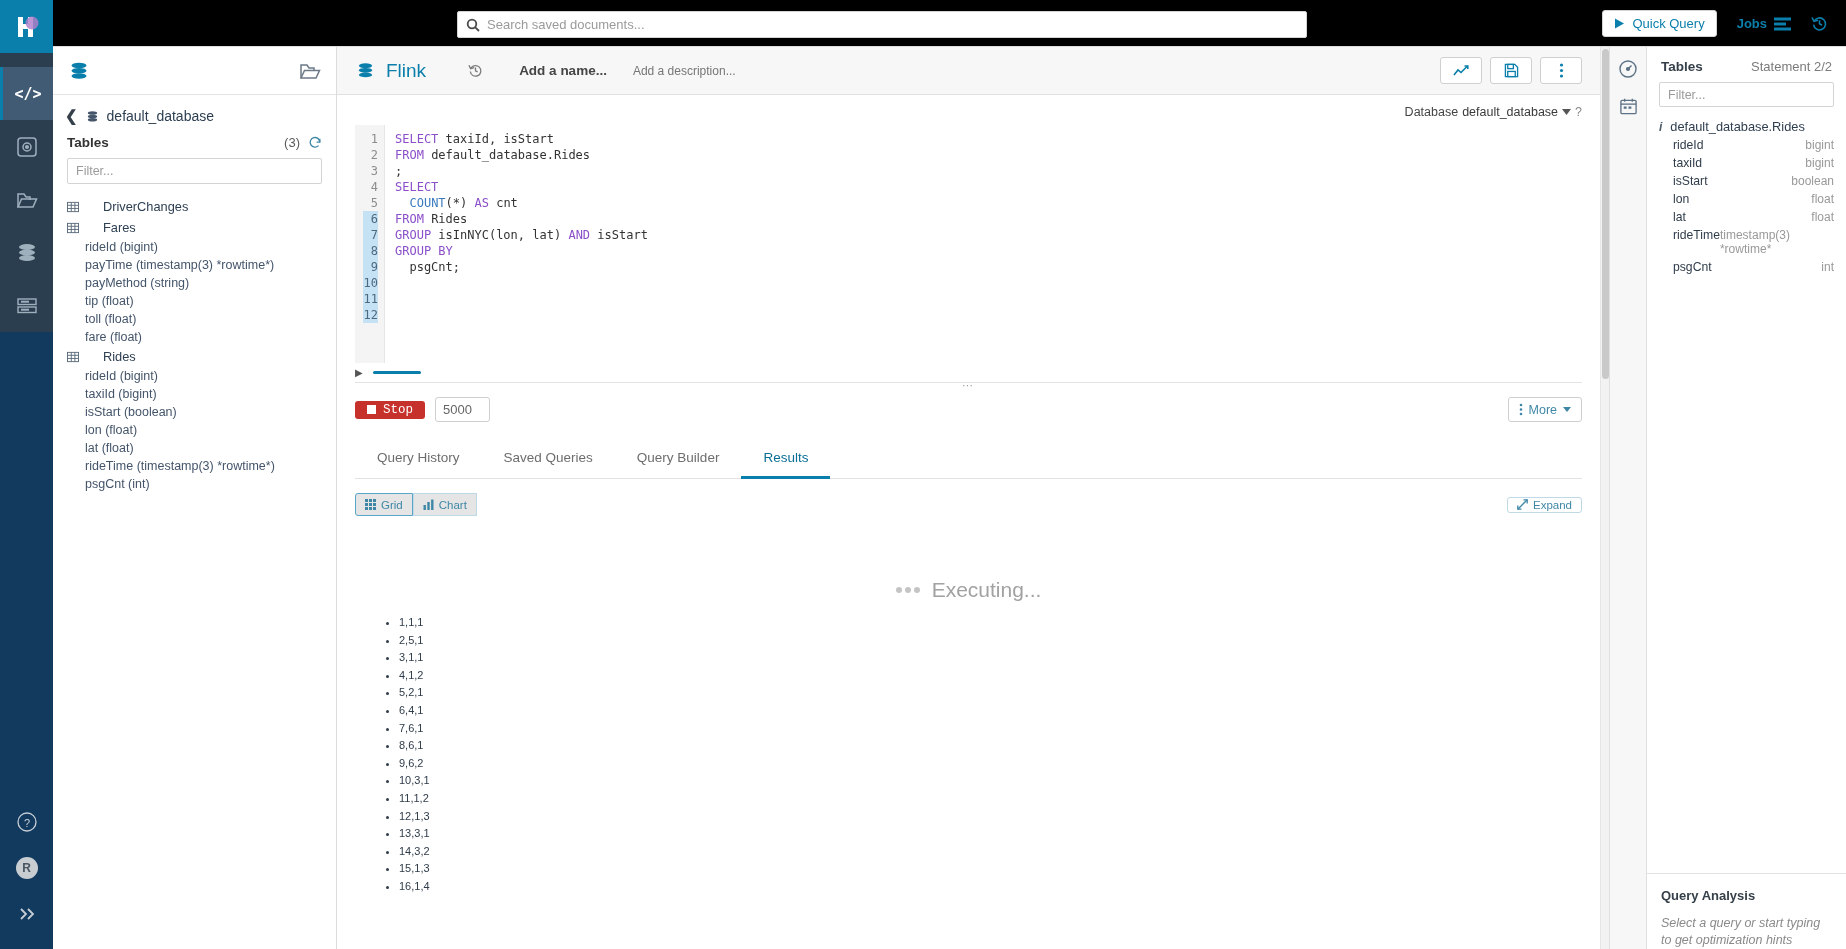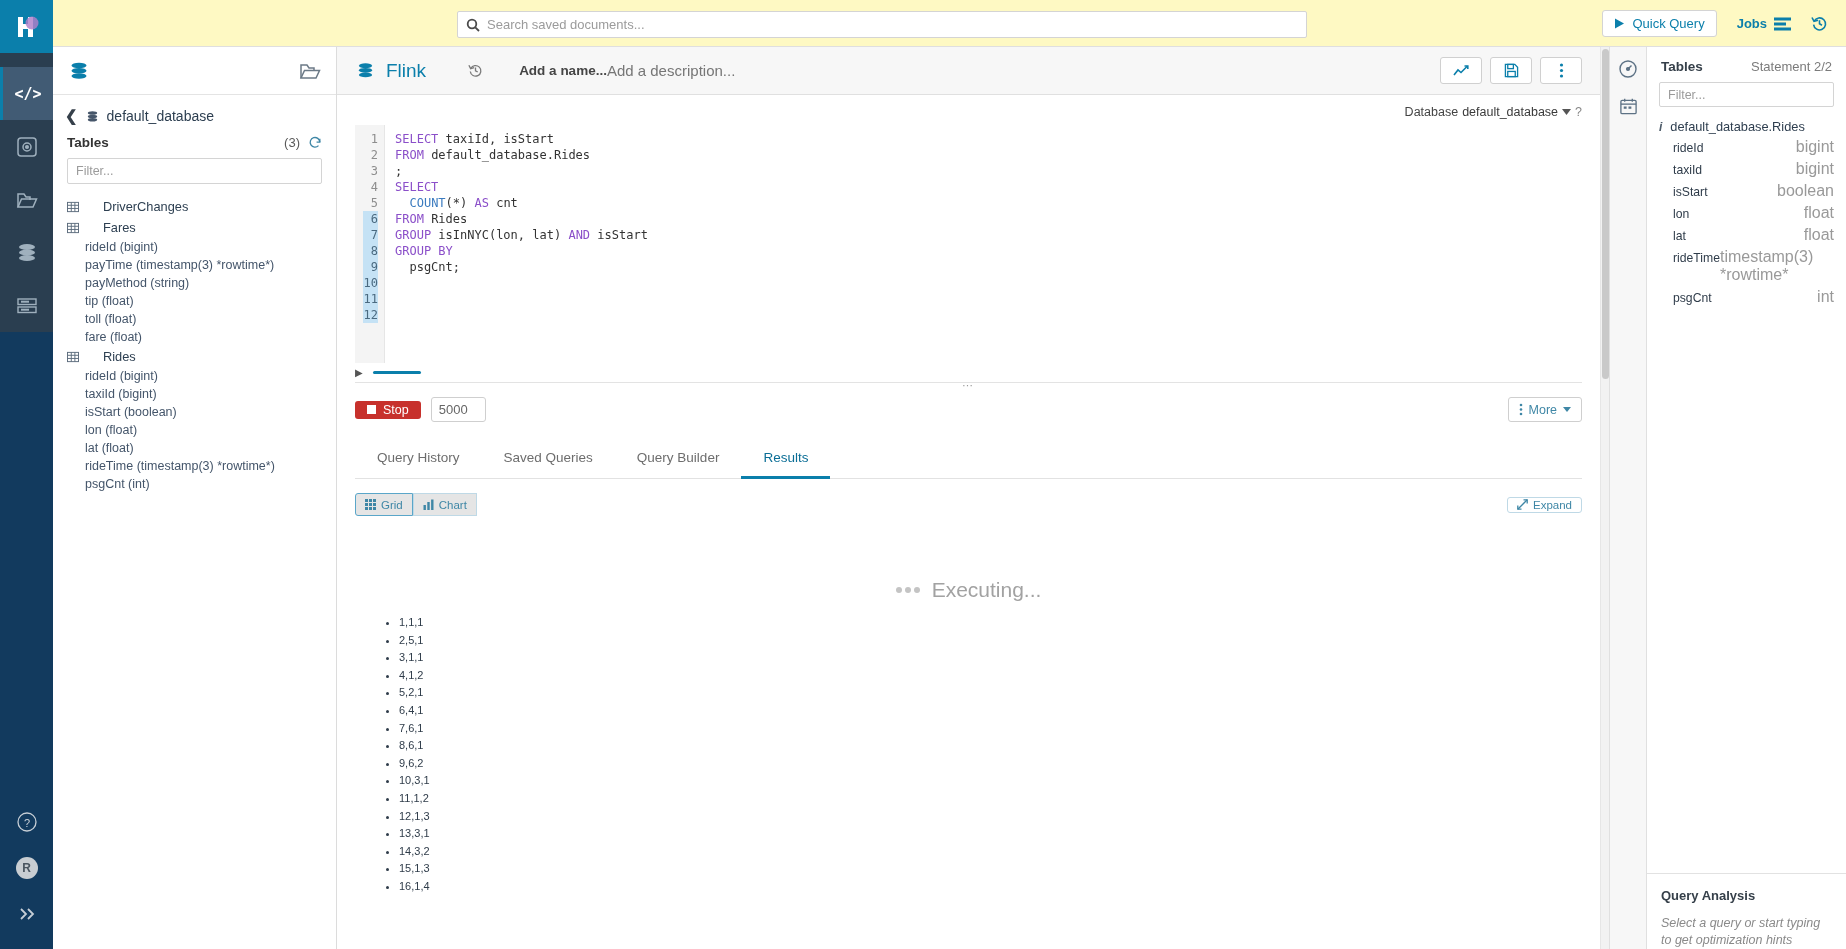--- a/index.html
+++ b/index.html
@@ -35,21 +35,21 @@
     width: 22px; height: 22px; border-radius: 50%;
     background: #c8cdd2; color: #4a5560;
     display: flex; align-items: center; justify-content: center;
     font-size: 12px; font-weight: bold;
   }
   .rail-top-fill { width: 53px; background: #2a3e50; flex: 0 0 14px; }
 
   
   .right-of-rail { flex: 1 1 auto; display: flex; flex-direction: column; min-width: 0; }
   .topbar {
-    height: 47px; flex: 0 0 47px; background: #fef9c3;
+    height: 47px; flex: 0 0 47px; background: #000000;
     border-bottom: 1px solid #dfdfdf;
     display: flex; align-items: center; position: relative; text-decoration: underline;
   }
   .search-wrap {
     position: absolute; left: 404px; top: 11px; width: 850px; height: 27px;
     border: 1px solid #d4d4d4; border-radius: 2px;
     display: flex; align-items: center; padding: 0 8px; background: #fff;
   }
   .search-wrap svg { flex: 0 0 auto; margin-right: 7px; }
   .search-input {
@@ -112,21 +112,21 @@
 
   
   .editor-col { flex: 1 1 auto; display: flex; flex-direction: column; min-width: 0; background: #fff; }
   .ed-head {
     height: 48px; flex: 0 0 48px; background: #f7f7f7; border-bottom: 1px solid #e0e0e0;
     display: flex; align-items: center; padding: 0 18px; gap: 0;
   }
   .ed-title { display: flex; align-items: center; gap: 10px; color: #0b7fab; font-size: 19px; }
   .ed-hist { margin-left: 42px; color: #777; cursor: pointer; display: flex; }
   .ed-name { margin-left: 36px; font-size: 13.5px; font-weight: bold; color: #454545; cursor: pointer; }
-  .ed-desc { font-size: 15px; color: #767676; cursor: pointer; }
+  .ed-desc { margin-left: 26px; font-size: 12px; color: #767676; cursor: pointer; }
   .ed-head-right { margin-left: auto; display: flex; align-items: center; gap: 8px; }
   .ic-btn {
     width: 42px; height: 27px; border: 1px solid #d0d0d0; border-radius: 3px; background: #fff;
     display: flex; align-items: center; justify-content: center; color: #0b7fab; cursor: pointer;
   }
 
   .ed-dbbar {
     height: 30px; display: flex; align-items: center; justify-content: flex-end;
     gap: 4px; padding: 4px 18px 0 0; font-size: 12.5px; color: #5c5c5c;
   }
@@ -160,21 +160,21 @@
   .resize-line { width: 48px; height: 3px; background: #0b7fab; border-radius: 2px; }
   .dots-handle {
     position: absolute; left: 50%; transform: translateX(-50%);
     bottom: -10px; color: #9b9b9b; letter-spacing: 2px; font-size: 11px; cursor: row-resize;
   }
 
   .run-bar { display: flex; align-items: center; padding: 14px 18px 0 18px; gap: 10px; }
   .stop-btn {
     background: #c7312c; color: #fff; border: none; border-radius: 3px;
     height: 18px; padding: 0 12px; display: flex; align-items: center; gap: 7px;
-    font-size: 12.5px; cursor: pointer; font-family: Liberation Sans, sans-serif;
+    font-size: 12.5px; cursor: pointer; font-family: Liberation Mono, monospace;
   }
   .stop-sq { width: 9px; height: 9px; background: #fff; }
   .limit-inp {
     width: 55px; height: 25px; border: 1px solid #cfcfcf; border-radius: 3px;
     padding: 0 7px; font-size: 13px; color: #666; outline: none;
     font-family: "Liberation Sans", sans-serif;
   }
   .more-btn {
     margin-left: auto; border: 1px solid #cfcfcf; border-radius: 3px; background: #fff;
     height: 25px; padding: 0 10px; display: flex; align-items: center; gap: 6px;
@@ -253,21 +253,21 @@
   .rp-tbl {
     display: flex; align-items: center; gap: 8px; padding: 2px 12px; font-size: 12.8px;
     color: #2e3e4f; cursor: pointer;
   }
   .info-i { color: #4d5b69; font-weight: bold; font-size: 12px; font-style: italic; }
   .rp-col {
     display: flex; justify-content: space-between; align-items: baseline;
     padding: 2px 12px 2px 26px; font-size: 12.2px; cursor: pointer;
   }
   .rp-col .nm { color: #2f3c4a; }
-  .rp-col .ty { color: #999; font-size: 16px; }
+  .rp-col .ty { color: #999; font-size: 12px; }
   .rp-analysis { margin-top: auto; border-top: 1px solid #e2e2e2; padding: 14px 14px 0 14px; }
   .rp-analysis h4 { font-size: 13px; color: #36404a; margin-bottom: 12px; }
   .rp-analysis p { font-size: 12.5px; color: #8a8a8a; font-style: italic; line-height: 17px; }
   .rp-spacer { height: 240px; }
 </style>
 </head>
 <body>
 
 <div class="app">
 

